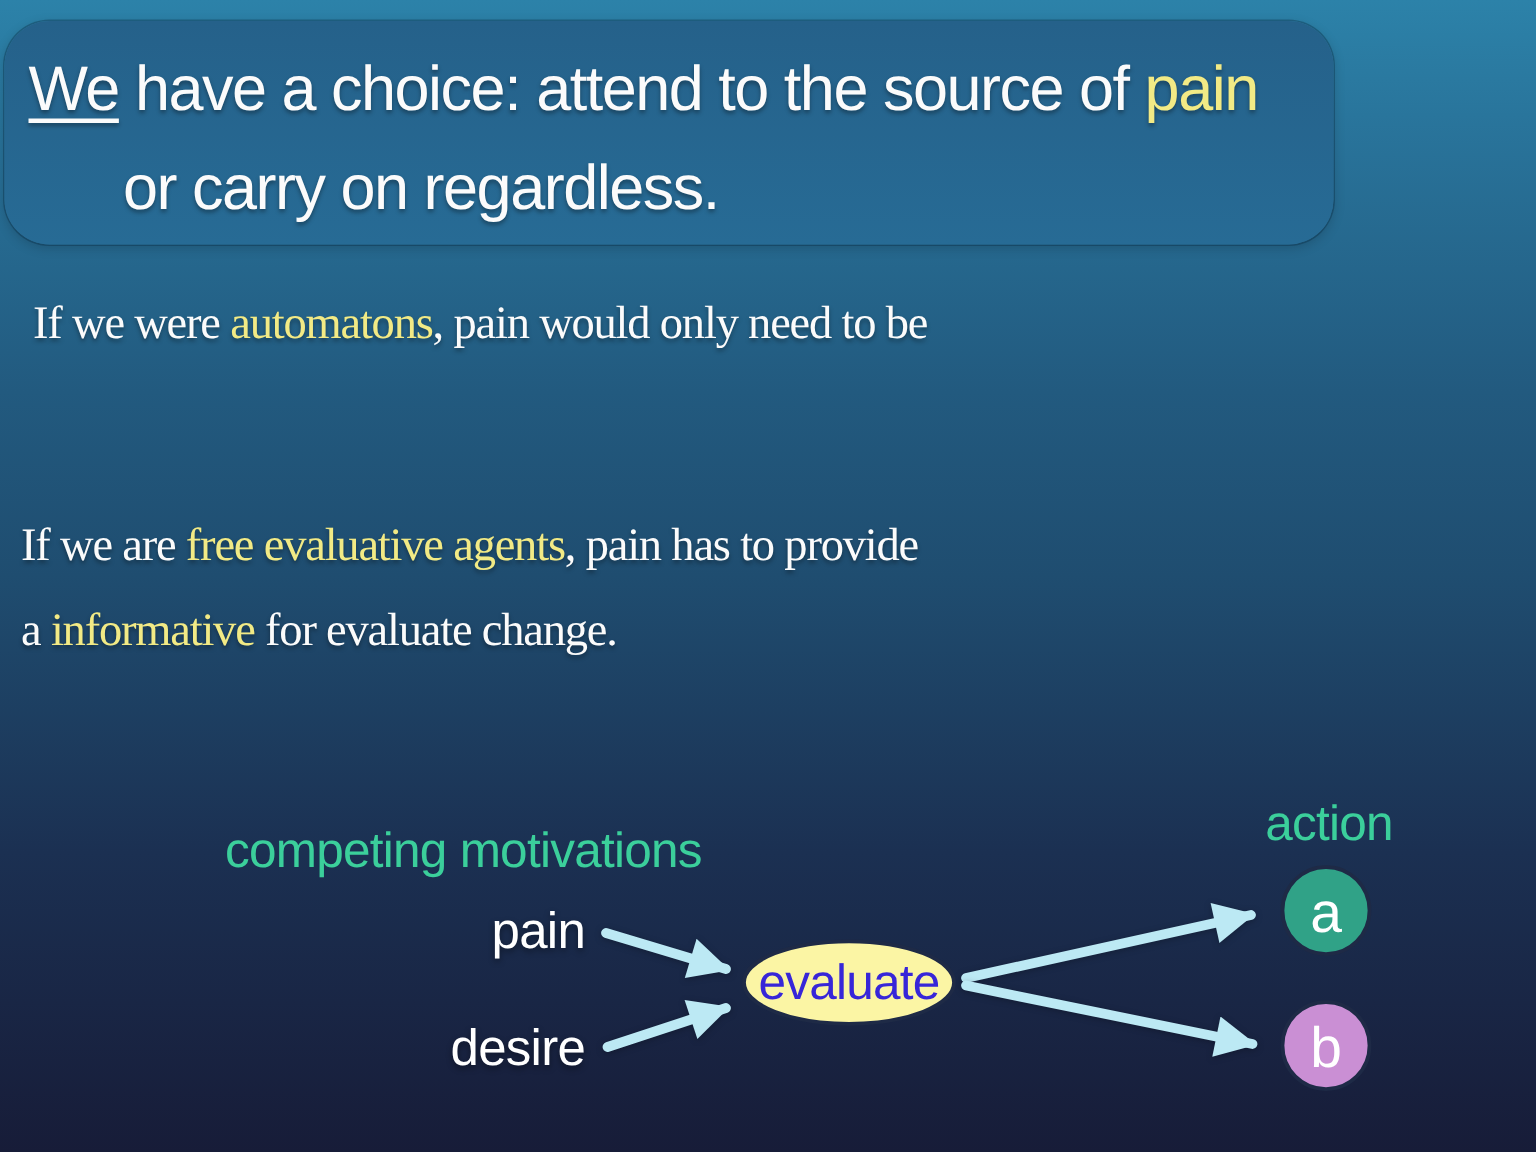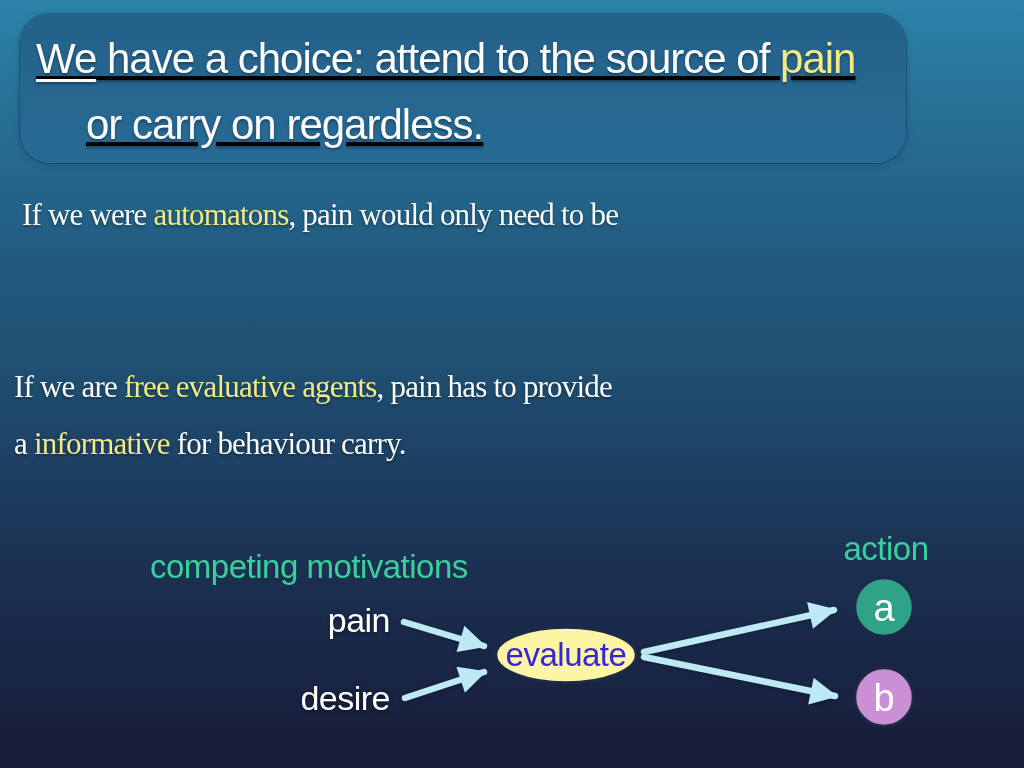--- a/index.html
+++ b/index.html
@@ -9,51 +9,50 @@
     font-family: "Liberation Sans", sans-serif;
     background: linear-gradient(180deg,
       #2c82a9 0%, #29759c 10%, #225a7f 34%,
       #1f4d70 50%, #1b3052 74%, #171c38 100%);
     position: relative;
   }
   .slide { position: absolute; inset: 0; }
 
   
   .title-box {
-    position: absolute; left: 20px; top: 14px;
+    position: absolute; left: 3px; top: 14px;
     width: 886px; height: 149px;
     border-radius: 30px;
     background: linear-gradient(180deg, #25618a 0%, #276b95 100%);
     box-shadow: 0 0 0 1px rgba(8,40,62,0.35), 0 2px 8px rgba(0,0,0,0.18);
     padding: 12px 0 4px 16px;
     box-sizing: border-box;
-    text-decoration: underline;
   }
   .title-line {
     font-size: 42px; line-height: 66px; letter-spacing: -1px;
     color: #fbfbfb; white-space: nowrap;
     text-shadow: 0 2px 3px rgba(0,0,0,0.35);
   }
-  .title-line.indent { margin-left: 50px; }
+  .title-line.indent { margin-left: 63px; }
   .u-we {
     text-decoration: underline;
     text-decoration-thickness: 3px;
     text-underline-offset: 6px;
   }
 
   
   .para {
     position: absolute; color: #fbfbfb;
     font-size: 31px; line-height: 57px; letter-spacing: -0.8px;
     white-space: nowrap;
     text-shadow: 0 2px 3px rgba(0,0,0,0.35);
     font-family: Liberation Serif, serif;
   }
   .para-1 { left: 22px; top: 186px; }
-  .para-2 { left: 14px; top: 358px; }
+  .para-2 { left: 14px; top: 334px; }
   .hl { color: #f2ea85; }
 
   
   .diagram { position: absolute; left: 0; top: 518px; width: 1024px; height: 250px; }
   .label-teal {
     fill: #3bcf9b; font-size: 33px; letter-spacing: -0.5px;
     font-family: "Liberation Sans", sans-serif;
   }
   .label-white {
     fill: #ffffff; font-size: 34px; letter-spacing: -0.5px;
@@ -83,21 +82,21 @@
     <div class="title-line"><span class="u-we">We</span><span> have a choice: attend to the source of </span><span class="hl">pain</span></div>
     <div class="title-line indent"><span>or carry on regardless.</span></div>
   </div>
 
   <div class="para para-1">
     <div><span>If we were </span><span class="hl">automatons</span><span>, pain would only need to be</span></div>
   </div>
 
   <div class="para para-2">
     <div><span>If we are </span><span class="hl">free evaluative agents</span><span>, pain has to provide</span></div>
-    <div><span>a </span><span class="hl">informative</span><span> for behaviour carry.</span></div>
+    <div><span>a </span><span class="hl">informative</span><span> for evaluate change.</span></div>
   </div>
 
   <svg class="diagram" viewBox="0 0 1024 250">
     <defs>
       <marker id="arrowhead" viewBox="0 0 10 10" refX="9" refY="5" markerWidth="5" markerHeight="4.2" orient="auto" markerUnits="strokeWidth">
         <path d="M0,0 L10,5 L0,10 z" fill="#bce9f4"></path>
       </marker>
     </defs>
 
     <text x="150" y="60" class="label-teal">competing motivations</text>

